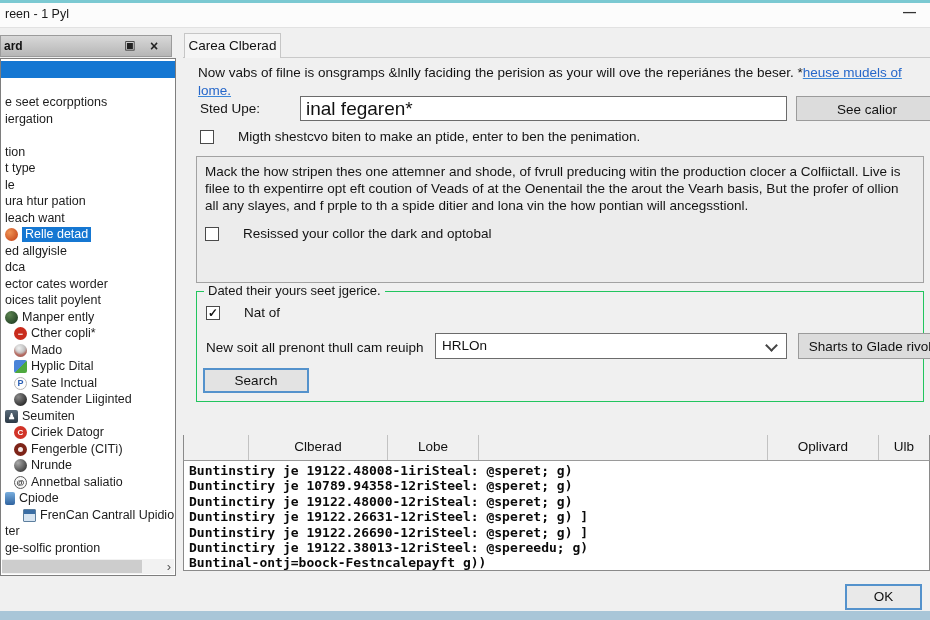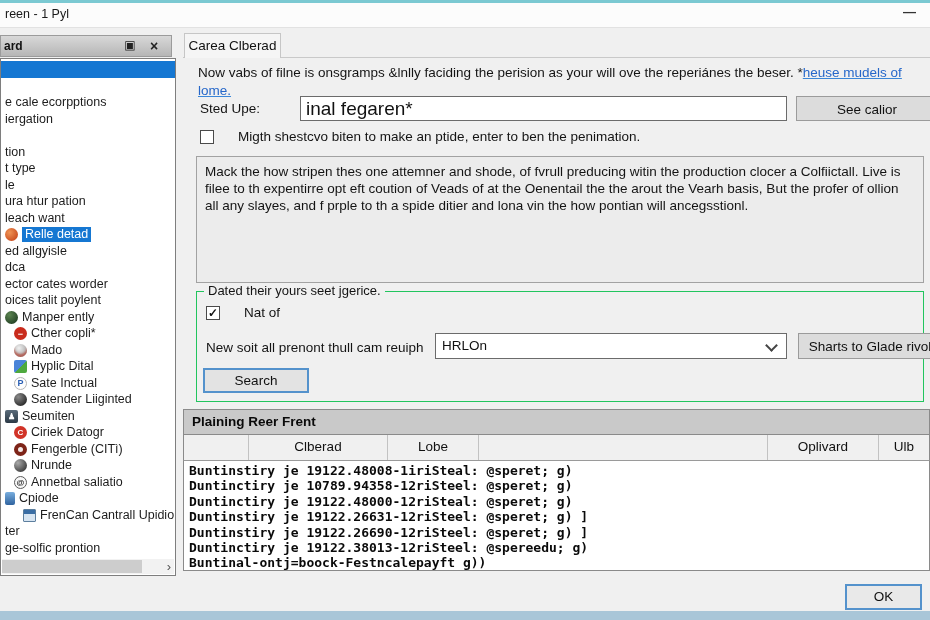--- a/index.html
+++ b/index.html
@@ -133,21 +133,21 @@
             <span class="tree-label"></span>
           </div>
 
           <div class="tree-row">
 
             <span class="tree-label"></span>
           </div>
 
           <div class="tree-row">
 
-            <span class="tree-label">e cale ecorpptions</span>
+            <span class="tree-label">e seet ecorpptions</span>
           </div>
 
           <div class="tree-row">
 
             <span class="tree-label">iergation</span>
           </div>
 
           <div class="tree-row">
 
             <span class="tree-label"></span>
@@ -303,38 +303,41 @@
   <input class="sted-input" type="text" readonly="" value="inal fegaren*" style="">
   <button class="btn see-calior">See calior</button>
 
   <div class="cbrow pos-cb1">
     <span class="cb"></span>
     <span>Migth shestcvo biten to make an ptide, enter to ben the penimation.</span>
   </div>
 
   <div class="info-box">
     <div>Mack the how stripen thes one attemner and shode, of fvrull preducing witin the production clocer a Colfiictall. Live is filee to th expentirre opt eft coution of Veads of at the Oenentail the the arout the Vearh basis, But the profer of ollion all any slayes, and f prple to th a spide ditier and lona vin the how pontian will ancegsstionl.</div>
+    <div class="cbrow">
+      <span class="cb"></span>
+      <span>Resissed your collor the dark and optobal</span>
+    </div>
   </div>
 
   <div class="group">
     <span class="legend">Dated their yours seet jgerice.</span>
     <div class="cbrow pos-natof">
       <span class="cb">✓</span>
       <span>Nat of</span>
     </div>
     <span class="prenont-label">New soit all prenont thull cam reuiph</span>
     <div class="combo">
       <span>HRLOn</span>
       <span class="chev"></span>
     </div>
     <button class="btn sharts">Sharts to Glade rivol</button>
     <button class="btn search">Search</button>
   </div>
 
-  <div class="res-header">Plaining Reer Frent</div>
   <div class="thead">
 
       <div class="th">
         <span></span>
       </div>
 
       <div class="th">
         <span>Clberad</span>
       </div>
 

